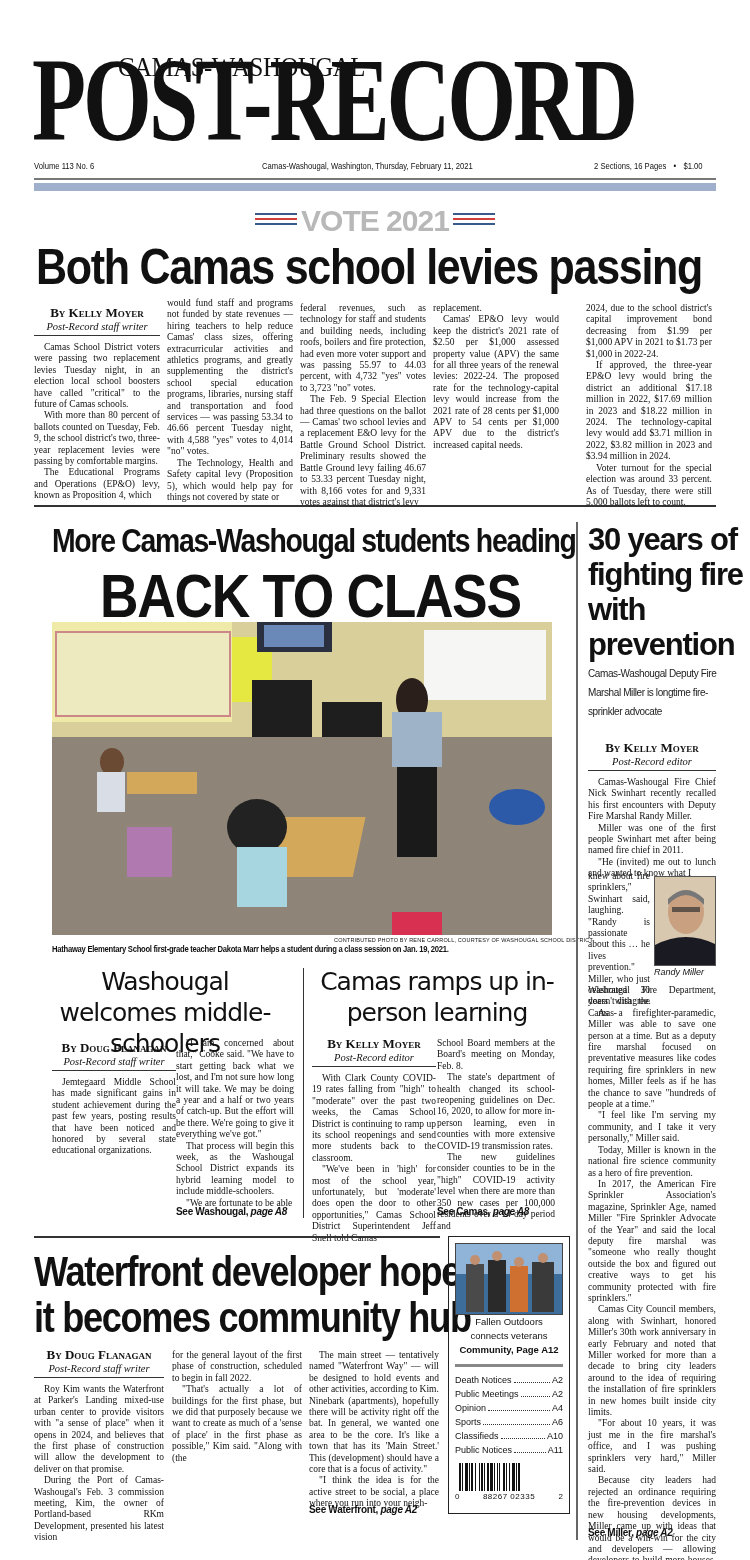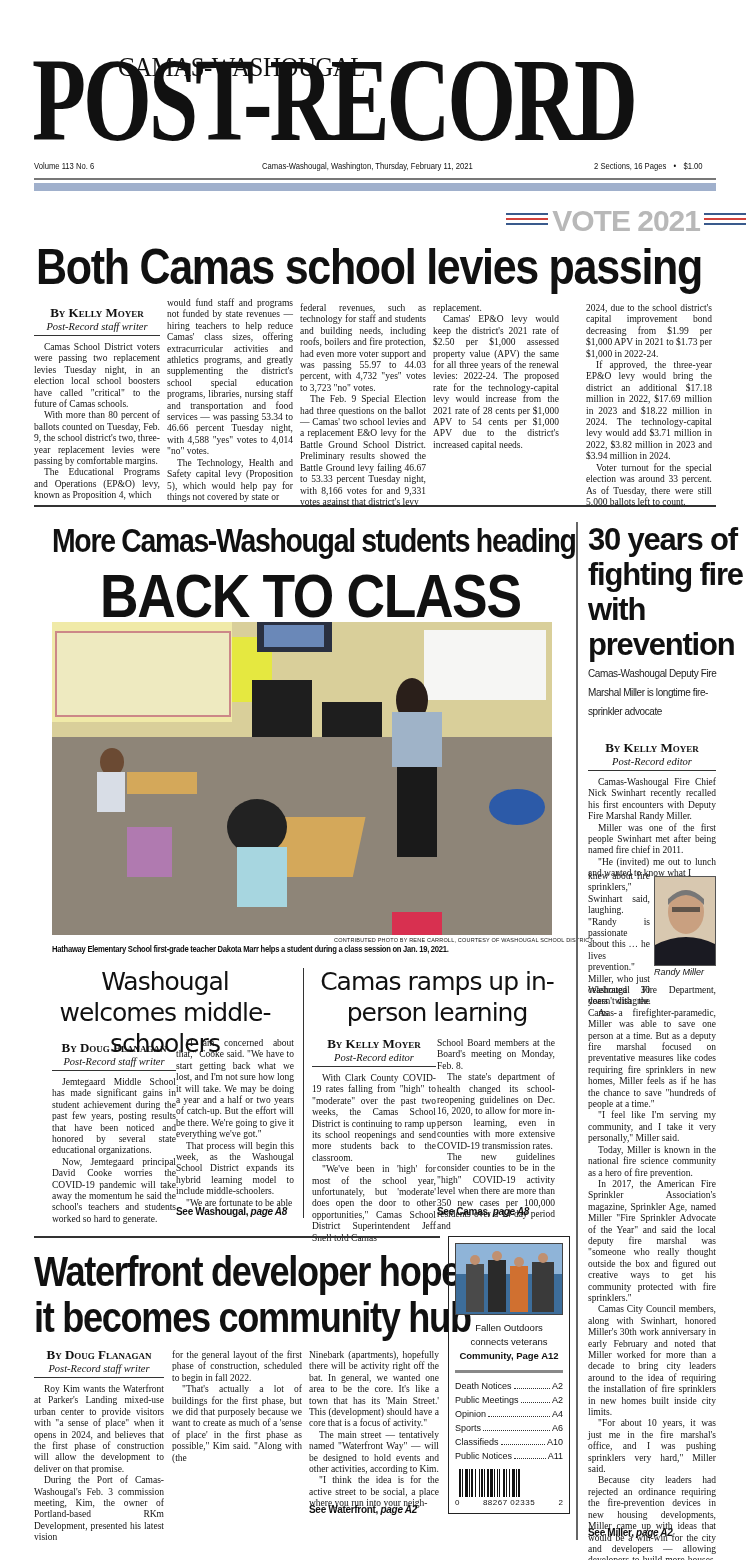--- a/index.html
+++ b/index.html
@@ -4,21 +4,21 @@
 <style>
 *{box-sizing:border-box;margin:0;padding:0}
 html,body{width:750px;height:1560px;background:#fff;overflow:hidden}
 body{position:relative;font-family:"Liberation Serif",serif;color:#111}
 .abs{position:absolute}
 .masthead-small{left:118px;top:52px;font-family:"Liberation Serif",serif;font-size:27px;letter-spacing:-0.5px;transform:scaleX(0.92);transform-origin:left}
 .masthead-big{left:32px;top:42px;font-family:"Liberation Serif",serif;font-weight:bold;font-size:118px;line-height:1;letter-spacing:-4px;transform:scaleX(0.75);transform-origin:left;white-space:nowrap}
 .folio{top:161px;font-family:"Liberation Sans",sans-serif;font-size:9px;transform:scaleX(0.85);transform-origin:left}
 .rule-gray{left:34px;top:178px;width:682px;height:2px;background:#777}
 .rule-blue{left:34px;top:183px;width:682px;height:8px;background:#a0b0cc}
-.vote{left:0;width:750px;top:204px;text-align:right;font-family:"Liberation Sans",sans-serif;font-weight:bold;font-size:30px;color:#b8b8b8;letter-spacing:-1px}
+.vote{left:0;width:750px;top:204px;text-align:center;font-family:"Liberation Sans",sans-serif;font-weight:bold;font-size:30px;color:#b8b8b8;letter-spacing:-1px}
 .vote .lines{display:inline-block;width:42px;height:14px;vertical-align:middle;margin:0 4px;position:relative;top:-3px}
 .vote .lines i{display:block;height:2px;margin-bottom:3px}
 .headline{font-family:"Liberation Sans",sans-serif;font-weight:bold;letter-spacing:-1.5px;white-space:nowrap;transform-origin:left;color:#111}
 .byline{font-family:"Liberation Serif",serif;font-weight:bold;font-size:13px;text-align:center;font-variant:small-caps}
 .bytitle{font-style:italic;font-size:10.5px;text-align:center;border-bottom:1.5px solid #333;padding-bottom:3px;margin-bottom:6px}
 .col{font-size:9.5px;line-height:11.4px;text-align:justify;hyphens:auto}
 .col p{text-indent:10px}
 .hr{height:1.5px;background:#333}
 .see{font-family:"Liberation Sans",sans-serif;font-weight:bold;font-size:10px;text-align:left;letter-spacing:-0.3px}
 .see em{font-style:italic}
@@ -109,21 +109,20 @@
 </div>
 <div class="abs credit" style="left:334px;top:937px">Contributed photo by Rene Carroll, courtesy of Washougal School District</div>
 <div class="abs caption" style="left:52px;top:944px">Hathaway Elementary School first-grade teacher Dakota Marr helps a student during a class session on Jan. 19, 2021.</div>
 
 <div class="abs sub-head" style="left:40px;top:966px;width:250px">Washougal welcomes middle-schoolers</div>
 <div class="abs" style="left:52px;top:1040px;width:124px">
   <div class="byline">By Doug Flanagan</div>
   <div class="bytitle">Post-Record staff writer</div>
   <div class="col">
     <p>Jemtegaard Middle School has made significant gains in student achievement during the past few years, posting results that have been noticed and honored by several state educational organizations.</p>
-    <p>Now, Jemtegaard principal David Cooke worries the COVID-19 pandemic will take away the momentum he said the school's teachers and students worked so hard to generate.</p>
   </div>
 </div>
 <div class="abs col" style="left:176px;top:1038px;width:118px">
   <p>"I am concerned about that," Cooke said. "We have to start getting back what we lost, and I'm not sure how long it will take. We may be doing a year and a half or two years of catch-up. But the effort will be there. We're going to give it everything we've got."</p>
   <p>That process will begin this week, as the Washougal School District expands its hybrid learning model to include middle-schoolers.</p>
   <p>"We are fortunate to be able</p>
 </div>
 <div class="abs see" style="left:176px;top:1206px;width:118px">
   <span>See Washougal,</span> <em>page A8</em>
 </div>
@@ -194,22 +193,22 @@
   <div class="col">
     <p>Roy Kim wants the Waterfront at Parker's Landing mixed-use urban center to provide visitors with "a sense of place" when it opens in 2024, and believes that the first phase of construction will allow the development to deliver on that promise.</p>
     <p>During the Port of Camas-Washougal's Feb. 3 commission meeting, Kim, the owner of Portland-based RKm Development, presented his latest vision</p>
   </div>
 </div>
 <div class="abs col" style="left:172px;top:1350px;width:130px">
   <p style="text-indent:0">for the general layout of the first phase of construction, scheduled to begin in fall 2022.</p>
   <p>"That's actually a lot of buildings for the first phase, but we did that purposely because we want to create as much of a 'sense of place' in the first phase as possible," Kim said. "Along with (the</p>
 </div>
 <div class="abs col" style="left:309px;top:1350px;width:130px">
+  <p>The main street — tentatively named "Waterfront Way" — will be designed to hold events and other activities, according to Kim.</p>
   <p style="text-indent:0">Ninebark (apartments), hopefully there will be activity right off the bat. In general, we wanted one area to be the core. It's like a town that has its 'Main Street.' This (development) should have a core that is a focus of activity."</p>
-  <p>The main street — tentatively named "Waterfront Way" — will be designed to hold events and other activities, according to Kim.</p>
   <p>"I think the idea is for the active street to be social, a place where you run into your neigh-</p>
 </div>
 <div class="abs see" style="left:309px;top:1504px;width:130px">
   <span>See Waterfront,</span> <em>page A2</em>
 </div>
 
 <div class="abs" style="left:448px;top:1236px;width:122px;height:278px;border:1.5px solid #222;padding:6px">
   <div style="height:72px;background:#6a8aa8;border:1px solid #444;overflow:hidden">
     <svg width="108" height="72" viewBox="0 0 108 72">
       <rect width="108" height="30" fill="#8fb4d8"></rect>
@@ -217,21 +216,21 @@
       <rect x="10" y="20" width="18" height="48" fill="#4a4a4a"></rect>
       <rect x="32" y="16" width="18" height="52" fill="#2a2a2a"></rect>
       <rect x="54" y="22" width="18" height="46" fill="#d07030"></rect>
       <rect x="76" y="18" width="22" height="50" fill="#3a3a3a"></rect>
       <circle cx="19" cy="16" r="5" fill="#c09070"></circle>
       <circle cx="41" cy="12" r="5" fill="#c09070"></circle>
       <circle cx="63" cy="18" r="5" fill="#c09070"></circle>
       <circle cx="87" cy="14" r="5" fill="#c09070"></circle>
     </svg>
   </div>
-  <div style="font-family:'Liberation Sans',sans-serif;font-size:9.5px;text-align:center;margin-top:6px;line-height:14px">
+  <div style="font-family:'Liberation Sans',sans-serif;font-size:9.5px;text-align:center;line-height:14px">
     <div>Fallen Outdoors</div>
     <div>connects veterans</div>
     <div style="font-weight:bold">Community, Page A12</div>
   </div>
   <div style="height:3px;background:#888;margin:7px 0 6px"></div>
   <div id="index-list">
       <div class="index-row">
         <span>Death Notices</span>
         <span class="dots"></span>
         <span>A2</span>

